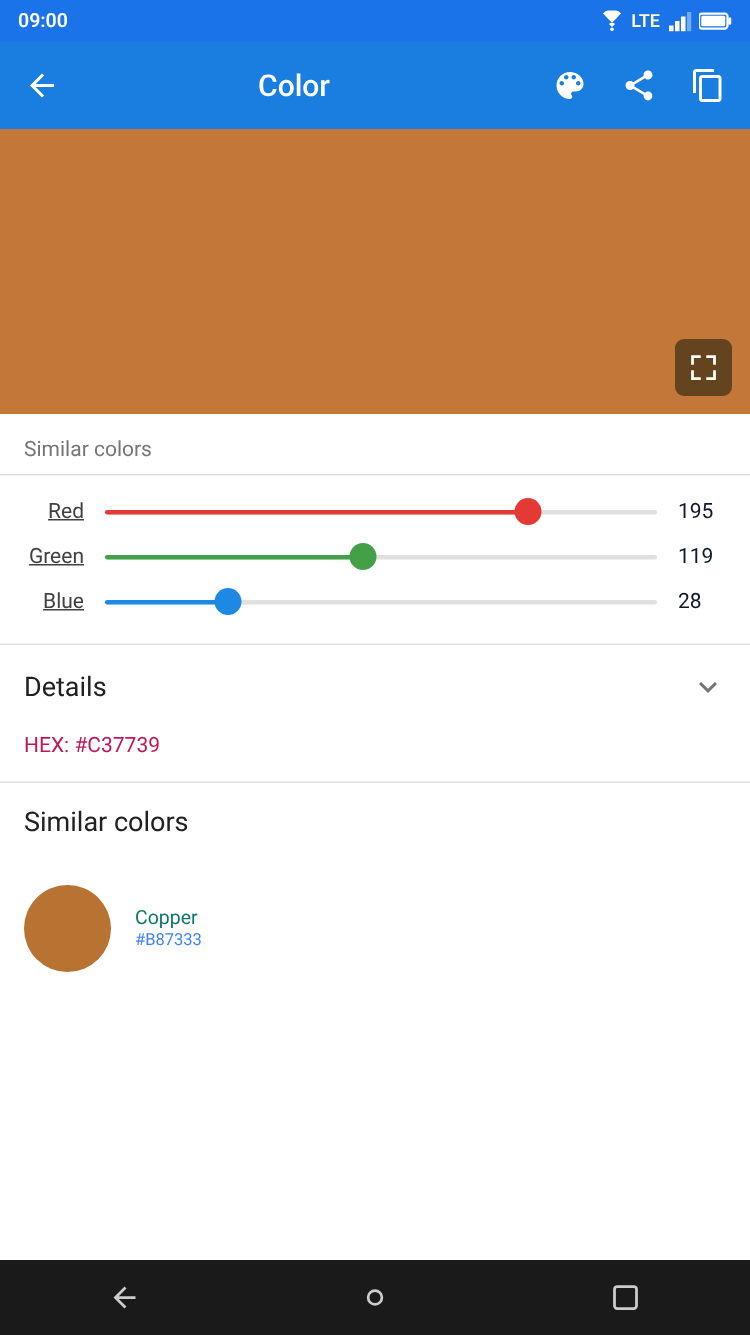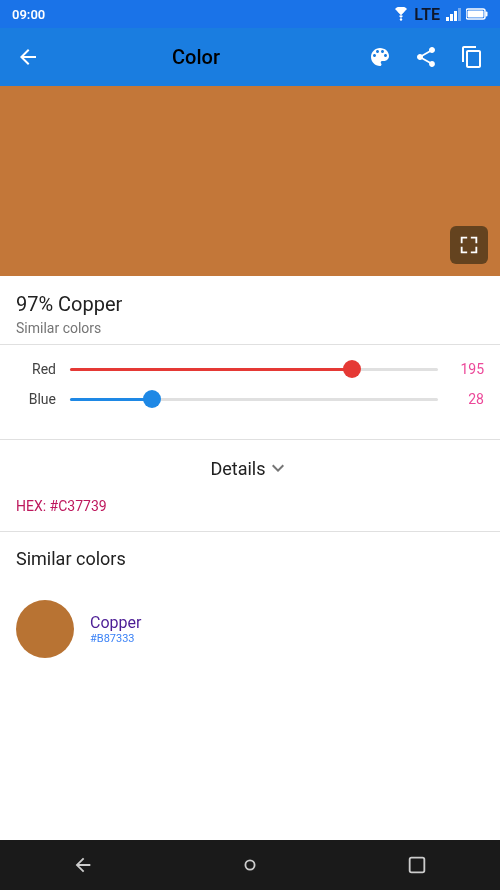--- a/index.html
+++ b/index.html
@@ -40,21 +40,21 @@
     .app-bar {
       background: #1a7de0;
       height: 58px;
       display: flex;
       align-items: center;
       padding: 0 14px;
       flex-shrink: 0;
       gap: 16px;
     }
     .app-bar-title {
-      color: #000000;
+      color: #ffffff;
       font-size: 20px;
       font-weight: 500;
       flex: 1;
       text-align: center;
       margin-left: -16px;
     }
     .app-bar-actions {
       display: flex;
       align-items: center;
       gap: 18px;
@@ -117,26 +117,27 @@
     .sliders-section {
       padding: 14px 16px;
       border-bottom: 1px solid #e0e0e0;
     }
     .slider-row {
       display: flex;
       align-items: center;
       margin-bottom: 10px;
       gap: 14px;
     }
-    .slider-row:last-child { margin-bottom: 16px; }
+    .slider-row:last-child { margin-bottom: 4px; }
     .slider-label {
       font-size: 14px;
       color: #424242;
       width: 40px;
       text-align: right;
+      text-decoration: underline;
     }
     .slider-track-container {
       flex: 1;
       position: relative;
       height: 20px;
       display: flex;
       align-items: center;
     }
     .slider-track {
       width: 100%;
@@ -156,23 +157,22 @@
       width: 18px;
       height: 18px;
       border-radius: 50%;
       position: absolute;
       top: 50%;
       transform: translate(-50%, -50%);
       cursor: pointer;
     }
     .slider-value {
       font-size: 14px;
-      color: #ec4899;
+      color: #0f172a;
       width: 32px;
-      text-align: right;
     }
 
     
     .red-fill { background: #e53935; }
     .red-thumb { background: #e53935; }
 
     
     .green-fill { background: #43a047; }
     .green-thumb { background: #43a047; }
 
@@ -180,21 +180,21 @@
     .blue-fill { background: #1e88e5; }
     .blue-thumb { background: #1e88e5; }
 
     
     .details-section {
       border-bottom: 1px solid #e0e0e0;
     }
     .details-header {
       display: flex;
       align-items: center;
-      justify-content: center;
+      justify-content: space-between;
       padding: 16px 16px;
       cursor: pointer;
     }
     .details-title {
       font-size: 18px;
       font-weight: 400;
       color: #212121;
     }
     .details-content {
       padding: 0 16px 16px 16px;
@@ -221,23 +221,23 @@
       padding: 6px 0;
     }
     .similar-swatch {
       width: 58px;
       height: 58px;
       border-radius: 50%;
       flex-shrink: 0;
     }
     .similar-info {}
     .similar-name {
-      font-size: 16px;
+      font-size: 13px;
       font-weight: 400;
-      color: #4c1d95;
+      color: #0f766e;
     }
     .similar-hex {
       font-size: 11px;
       color: #3b82f6;
     }
 
     
     .nav-bar {
       background: #1a1a1a;
       height: 50px;
@@ -265,21 +265,21 @@
 <div class="status-bar">
   <span class="status-time">09:00</span>
   <div class="status-icons">
 
     <svg width="16" height="14" viewBox="0 0 16 14" fill="white">
       <path d="M8 11l-2-2c0.5-0.5 1.2-0.8 2-0.8s1.5 0.3 2 0.8L8 11z"></path>
       <path d="M8 8L4.5 4.5C5.7 3.3 7 2.7 8 2.7s2.3 0.6 3.5 1.8L8 8z"></path>
       <path d="M8 5L2 -1C3.8 -2.8 5.8 -3.7 8 -3.7s4.2 0.9 6 2.7L8 5z" transform="translate(0, 3)"></path>
       <circle cx="8" cy="12.5" r="1.2" fill="white"></circle>
     </svg>
-    <span style="color:#0f172a;font-size:16px;font-weight:600;">LTE</span>
+    <span style="color:#fef9c3;font-size:12px;font-weight:600;">LTE</span>
 
     <svg width="16" height="14" viewBox="0 0 16 14" fill="white">
       <rect x="1" y="10" width="3" height="4"></rect>
       <rect x="5" y="7" width="3" height="7"></rect>
       <rect x="9" y="4" width="3" height="10"></rect>
       <rect x="13" y="1" width="3" height="13" opacity="0.4"></rect>
     </svg>
 
     <svg width="22" height="12" viewBox="0 0 22 12" fill="white">
       <rect x="0" y="1" width="19" height="10" rx="2" ry="2" stroke="white" stroke-width="1.5" fill="none"></rect>
@@ -319,37 +319,46 @@
   <div class="expand-btn">
     <svg width="22" height="22" viewBox="0 0 24 24" fill="white">
       <path d="M3 3h7v2H5v5H3V3zm11 0h7v7h-2V5h-5V3zM3 14h2v5h5v2H3v-7zm16 5h-5v2h7v-7h-2v5z"></path>
     </svg>
   </div>
 </div>
 
 <div class="content">
 
   <div class="color-name-section">
-    <div class="color-name">97% Copper</div>
     <div class="common-colors-label">Similar colors</div>
   </div>
 
   <div class="sliders-section">
 
     <div class="slider-row">
       <span class="slider-label">Red</span>
       <div class="slider-track-container">
         <div class="slider-track">
           <div class="slider-fill red-fill" style="width: 76.5%;"></div>
           <div class="slider-thumb red-thumb" style="left: 76.5%;"></div>
         </div>
       </div>
       <span class="slider-value">195</span>
     </div>
 
+    <div class="slider-row">
+      <span class="slider-label">Green</span>
+      <div class="slider-track-container">
+        <div class="slider-track">
+          <div class="slider-fill green-fill" style="width: 46.7%;"></div>
+          <div class="slider-thumb green-thumb" style="left: 46.7%;"></div>
+        </div>
+      </div>
+      <span class="slider-value">119</span>
+    </div>
 
     <div class="slider-row">
       <span class="slider-label">Blue</span>
       <div class="slider-track-container">
         <div class="slider-track">
           <div class="slider-fill blue-fill" style="width: 22.4%;"></div>
           <div class="slider-thumb blue-thumb" style="left: 22.4%;"></div>
         </div>
       </div>
       <span class="slider-value">28</span>

